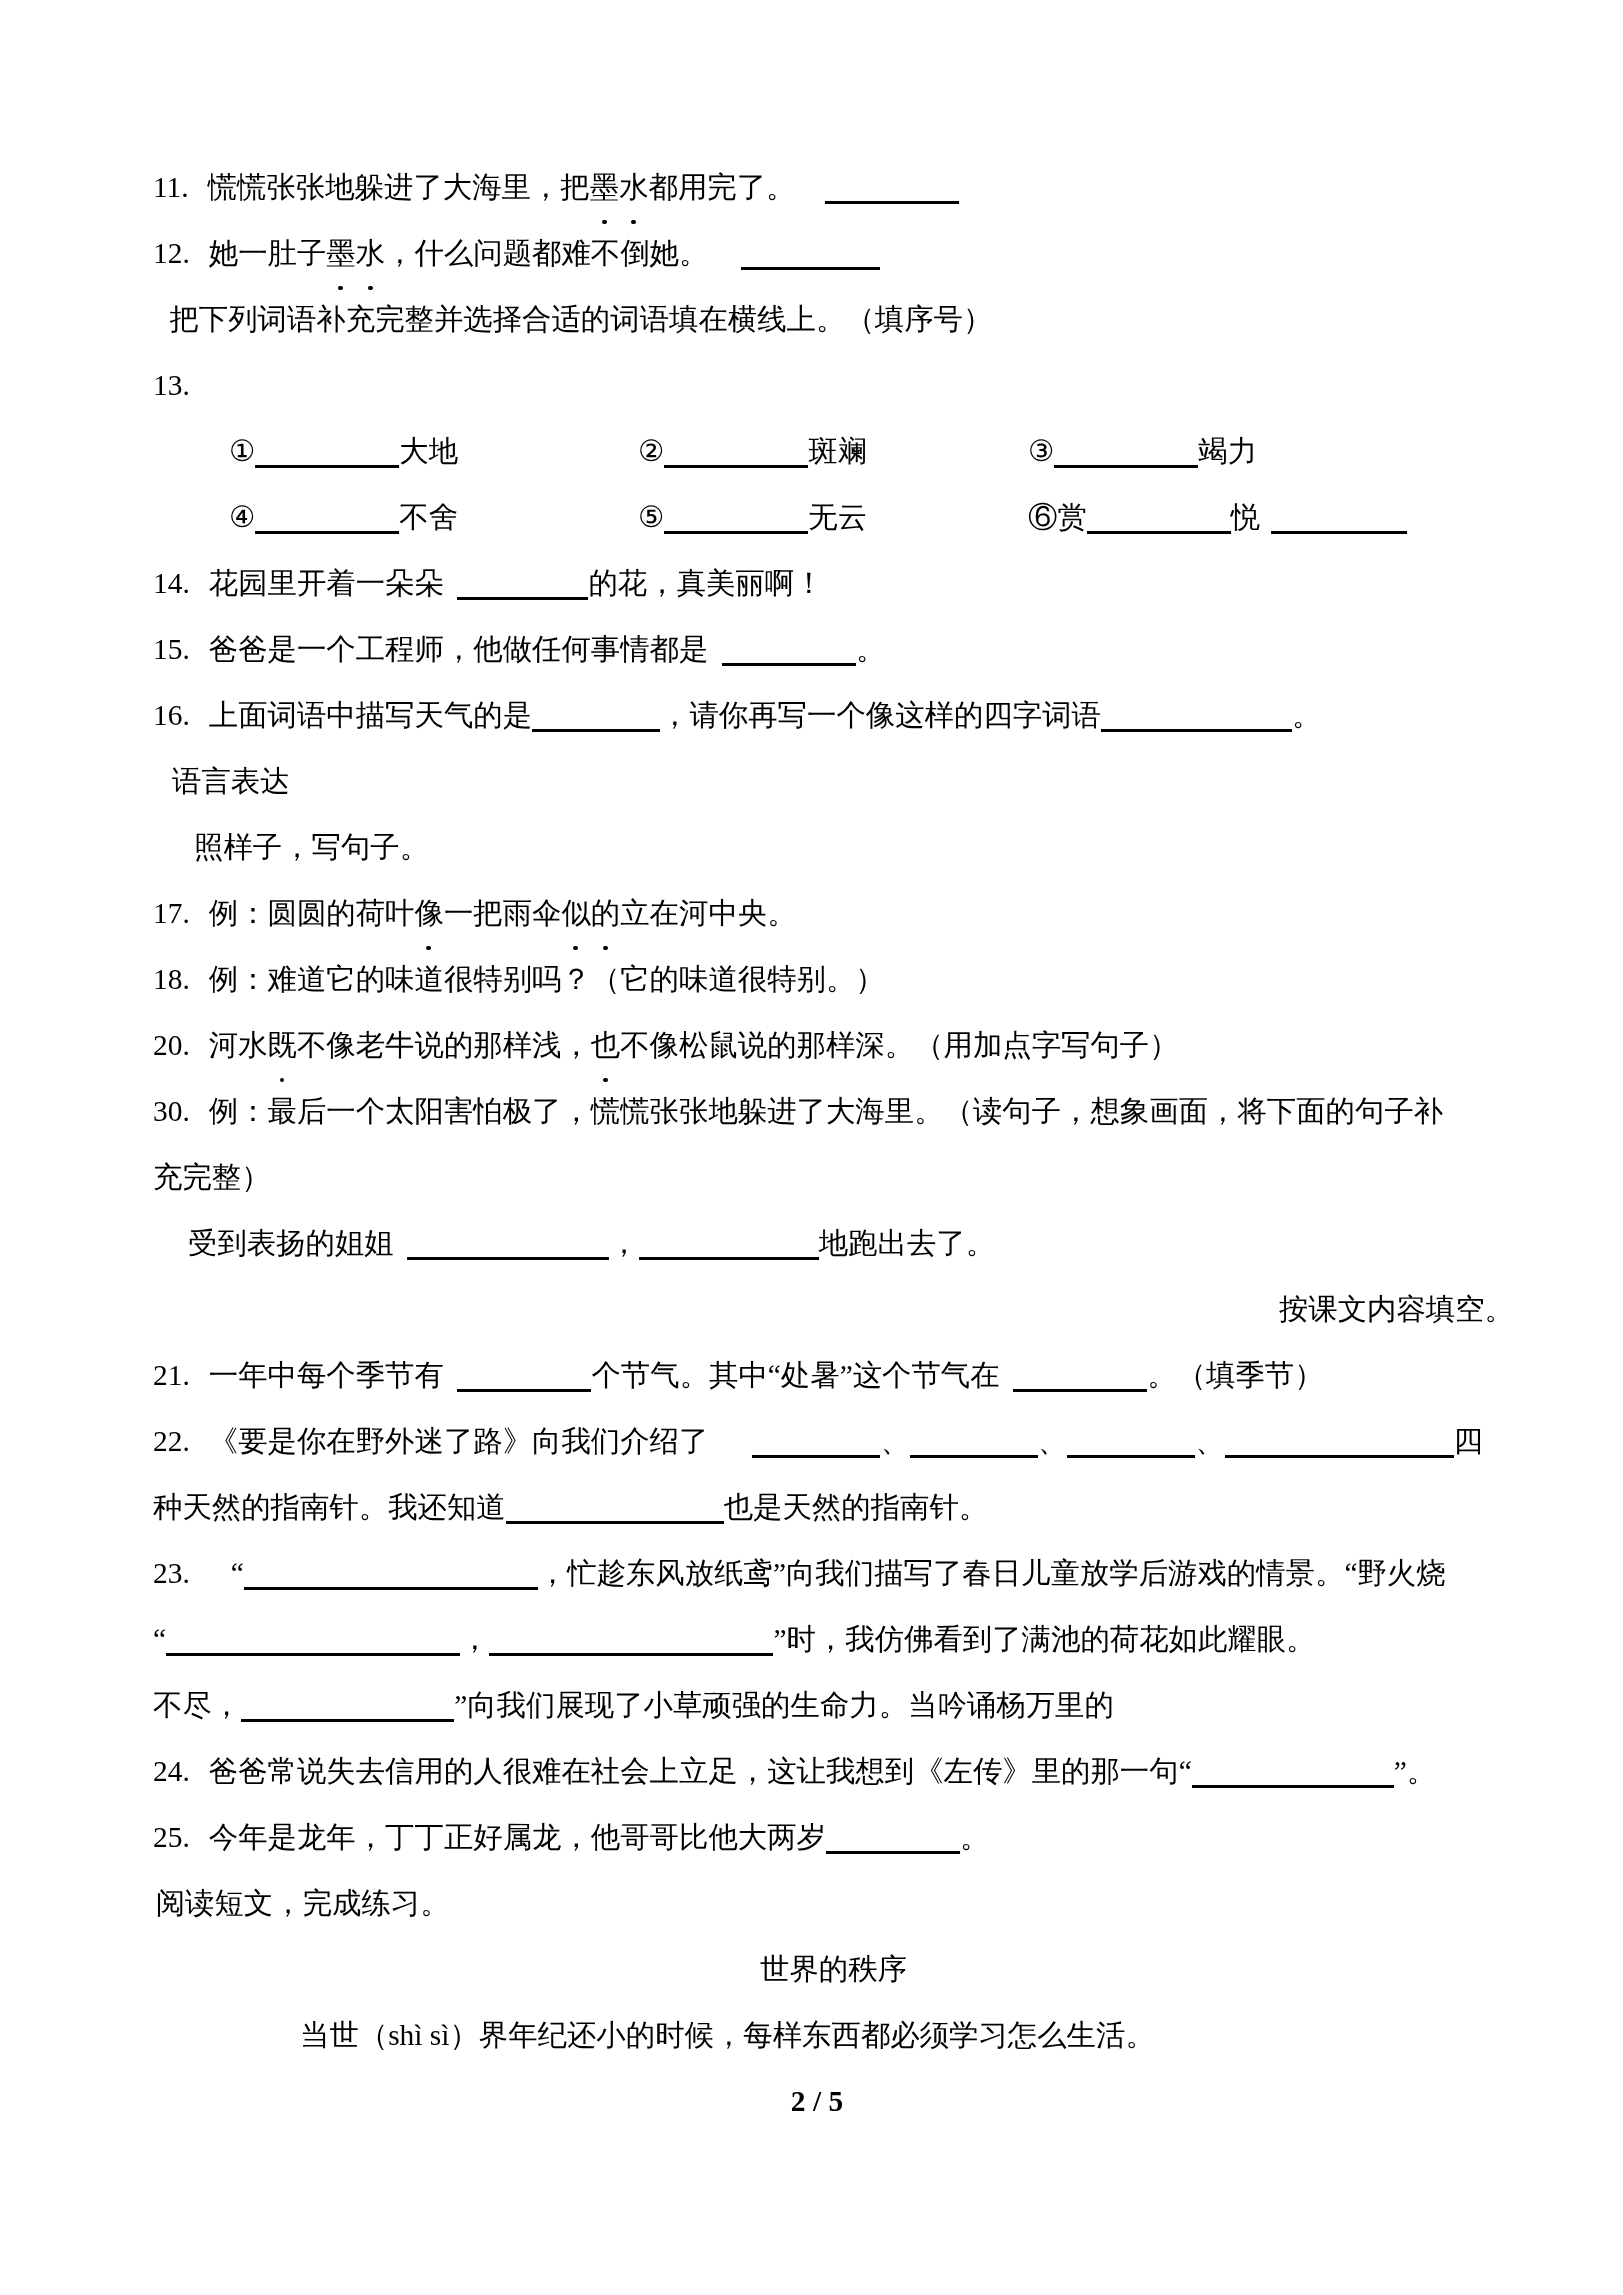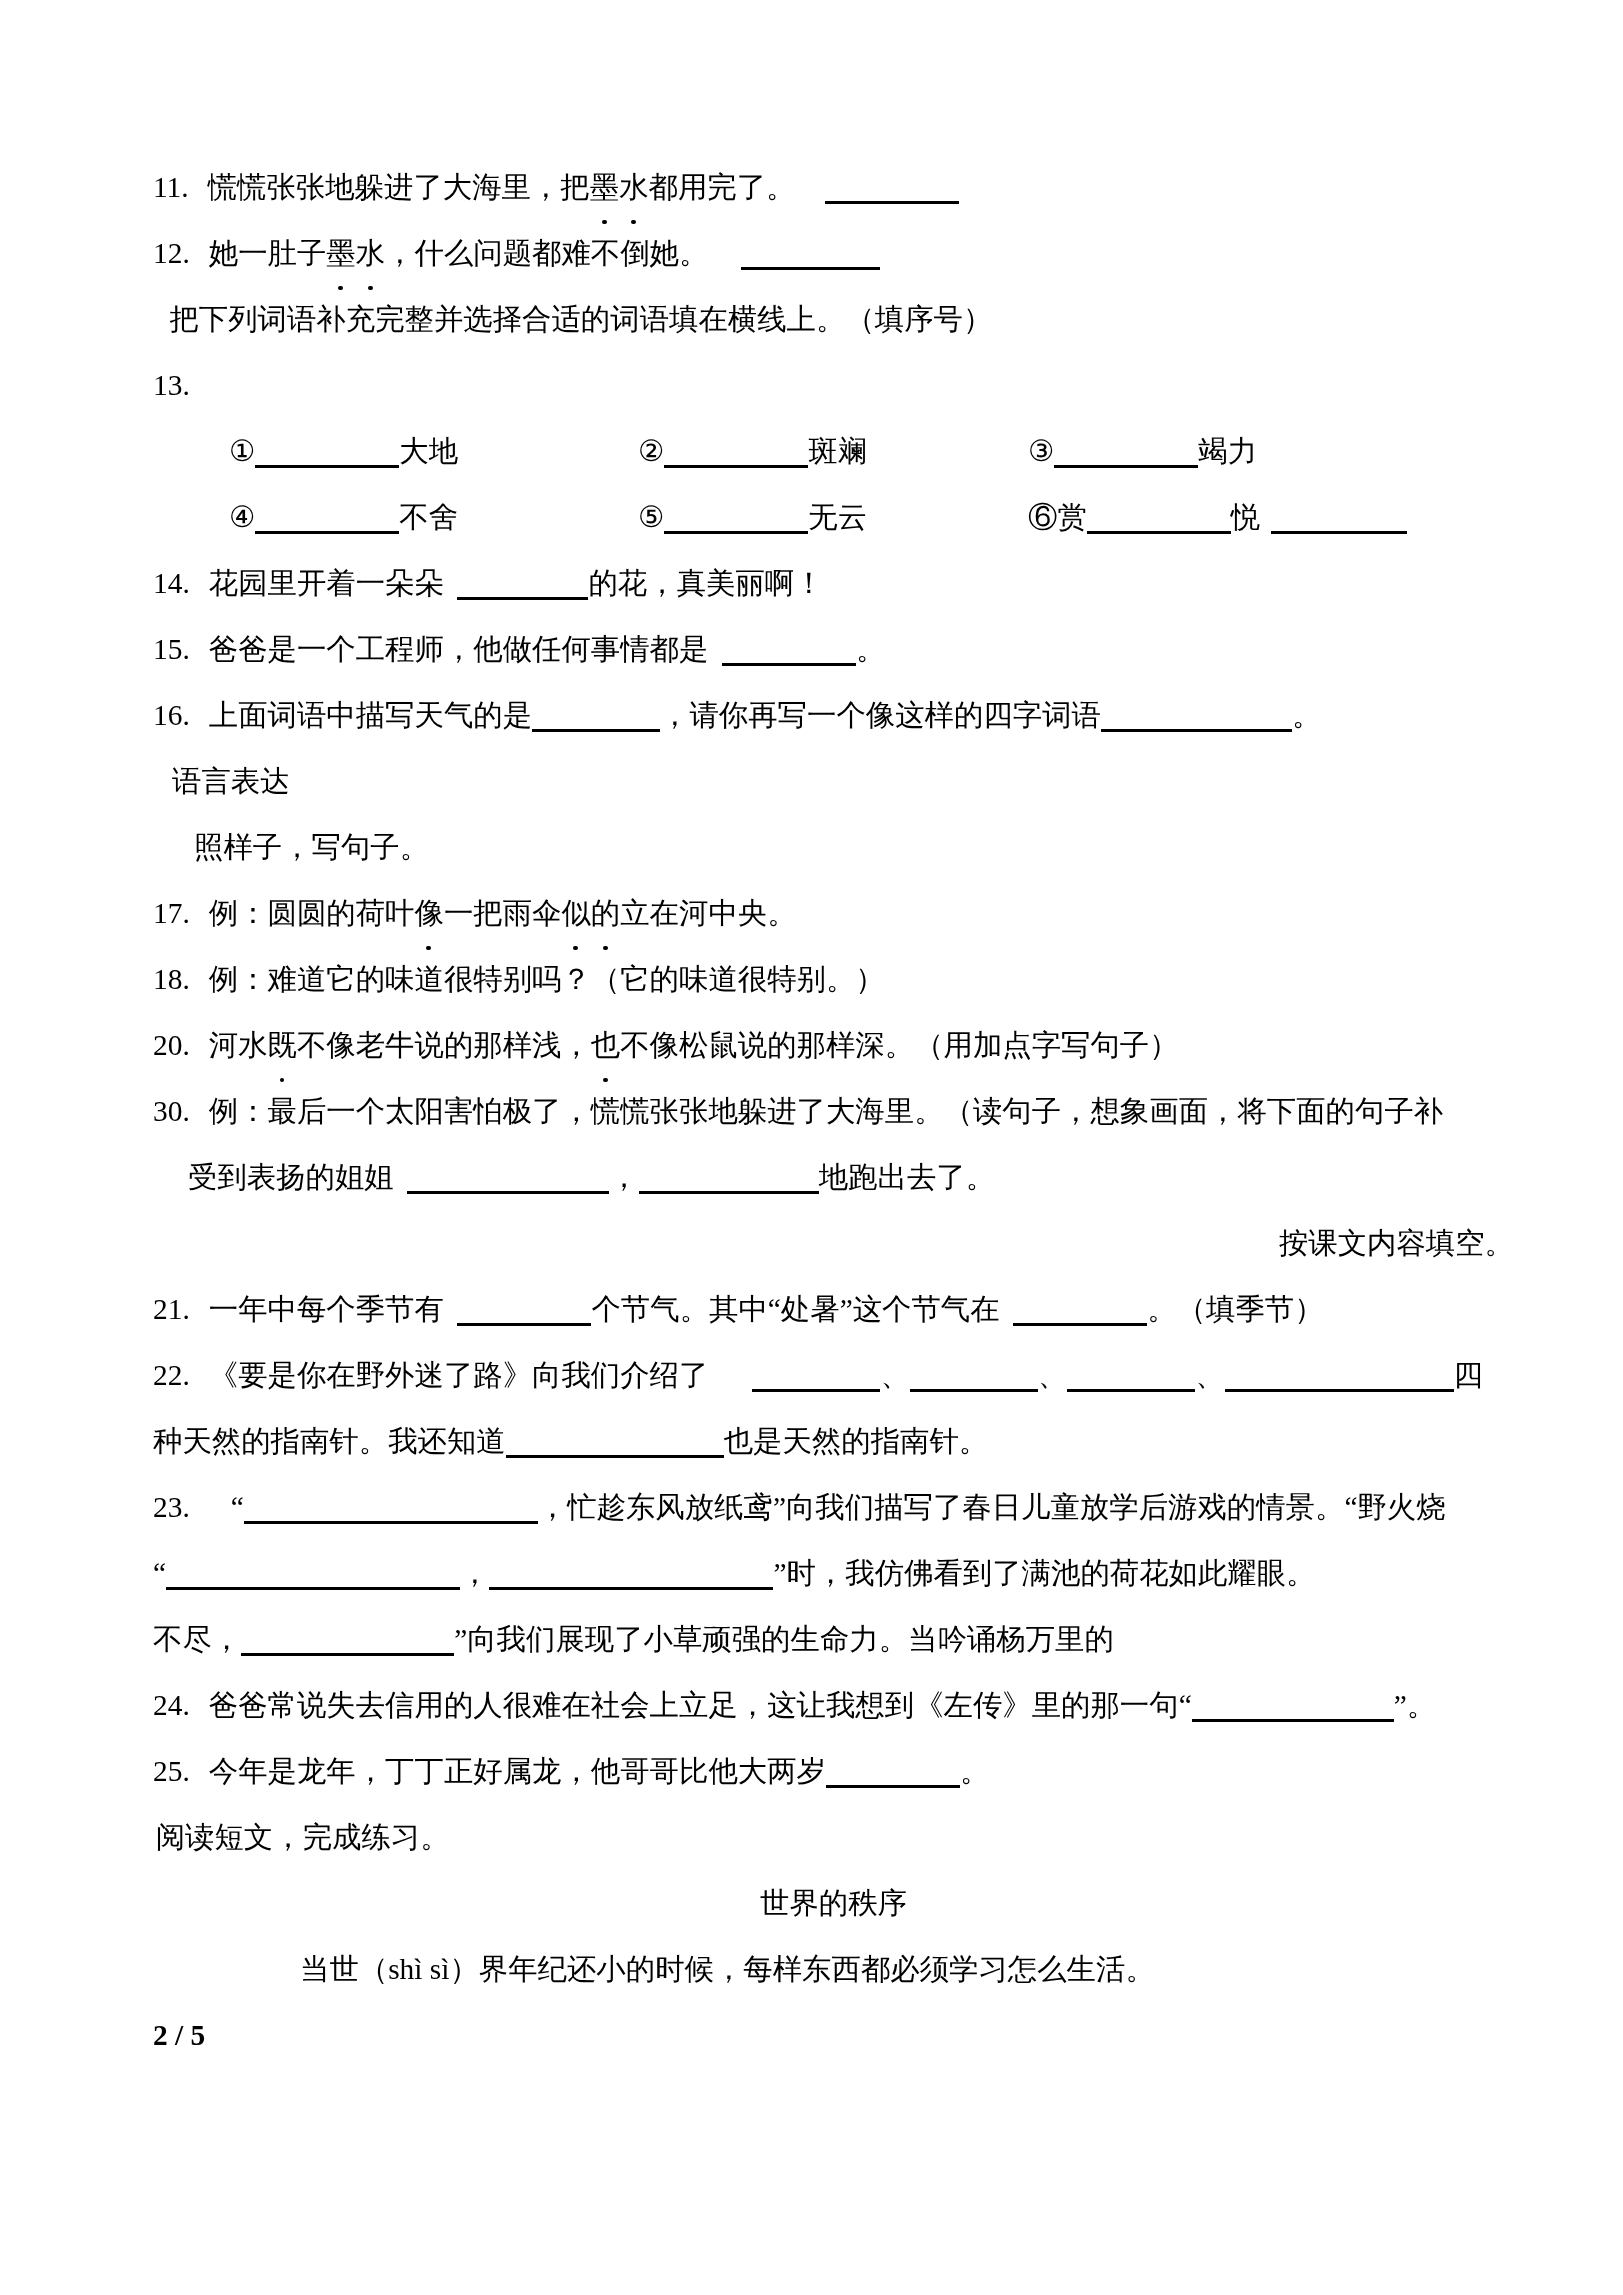--- a/index.html
+++ b/index.html
@@ -37,28 +37,29 @@
     <div class="line" style="padding-left: 76px;"><span class="col" style="width: 409px;"><span class="t">④</span><span class="blank" style="width: 144px;"></span><span class="t">不舍</span></span><span class="col" style="width: 390px;"><span class="t">⑤</span><span class="blank" style="width: 144px;"></span><span class="t">无云</span></span><span class="col"><span class="t">⑥赏</span><span class="blank" style="width: 144px;"></span><span class="t">悦</span><span class="hspace" style="width: 11px;"></span><span class="blank" style="width: 136px;"></span></span></div>
     <div class="line"><span class="t">14.</span><span class="hspace" style="width: 19px;"></span><span class="t">花园里开着一朵朵</span><span class="hspace" style="width: 13.6px;"></span><span class="blank" style="width: 131px;"></span><span class="t">的花，真美丽啊！</span></div>
     <div class="line"><span class="t">15.</span><span class="hspace" style="width: 19px;"></span><span class="t">爸爸是一个工程师，他做任何事情都是</span><span class="hspace" style="width: 13.6px;"></span><span class="blank" style="width: 134px;"></span><span class="t">。</span></div>
     <div class="line"><span class="t">16.</span><span class="hspace" style="width: 19px;"></span><span class="t">上面词语中描写天气的是</span><span class="blank" style="width: 128px;"></span><span class="t">，请你再写一个像这样的四字词语</span><span class="blank" style="width: 191px;"></span><span class="t">。</span></div>
     <div class="line" style="padding-left: 19px;"><span class="t">语言表达</span></div>
     <div class="line" style="padding-left: 41px;"><span class="t">照样子，写句子。</span></div>
     <div class="line"><span class="t">17.</span><span class="hspace" style="width: 19px;"></span><span class="t">例：圆圆的荷叶</span><span class="dotchar">像</span><span class="t">一把雨伞</span><span class="dotchar">似</span><span class="dotchar">的</span><span class="t">立在河中央。</span></div>
     <div class="line"><span class="t">18.</span><span class="hspace" style="width: 19px;"></span><span class="t">例：难道它的味道很特别吗？（它的味道很特别。）</span></div>
     <div class="line"><span class="t">20.</span><span class="hspace" style="width: 19px;"></span><span class="t">河水</span><span class="dotchar">既</span><span class="t">不像老牛说的那样浅，</span><span class="dotchar">也</span><span class="t">不像松鼠说的那样深。（用加点字写句子）</span></div>
     <div class="line"><span class="t">30.</span><span class="hspace" style="width: 19px;"></span><span class="t">例：最后一个太阳害怕极了，慌慌张张地躲进了大海里。（读句子，想象画面，将下面的句子补</span></div>
+    <div class="line"><span class="t">充完整）</span></div>
     <div class="line" style="padding-left: 35px;"><span class="t">受到表扬的姐姐</span><span class="hspace" style="width: 13.6px;"></span><span class="blank" style="width: 202px;"></span><span class="t">，</span><span class="blank" style="width: 180px;"></span><span class="t">地跑出去了。</span></div>
     <div class="line" style="padding-left: 24.5px; text-align: right;"><span class="t">按课文内容填空。</span></div>
     <div class="line"><span class="t">21.</span><span class="hspace" style="width: 19px;"></span><span class="t">一年中每个季节有</span><span class="hspace" style="width: 13.6px;"></span><span class="blank" style="width: 134px;"></span><span class="t">个节气。其中“处暑”这个节气在</span><span class="hspace" style="width: 13.6px;"></span><span class="blank" style="width: 134px;"></span><span class="t">。（填季节）</span></div>
     <div class="line"><span class="t">22.</span><span class="hspace" style="width: 19px;"></span><span class="t">《要是你在野外迷了路》向我们介绍了</span><span class="hspace" style="width: 44px;"></span><span class="blank" style="width: 128px;"></span><span class="t">、</span><span class="blank" style="width: 128px;"></span><span class="t">、</span><span class="blank" style="width: 128px;"></span><span class="t">、</span><span class="blank" style="width: 229px;"></span><span class="t">四</span></div>
     <div class="line"><span class="t">种天然的指南针。我还知道</span><span class="blank" style="width: 218px;"></span><span class="t">也是天然的指南针。</span></div>
     <div class="line"><span class="t">23.</span><span class="hspace" style="width: 41px;"></span><span class="t">“</span><span class="blank" style="width: 294px;"></span><span class="t">，忙趁东风放纸鸢”向我们描写了春日儿童放学后游戏的情景。“野火烧</span></div>
     <div class="line"><span class="t">“</span><span class="blank" style="width: 294px;"></span><span class="t">，</span><span class="blank" style="width: 284px;"></span><span class="t">”时，我仿佛看到了满池的荷花如此耀眼。</span></div>
     <div class="line"><span class="t">不尽，</span><span class="blank" style="width: 213px;"></span><span class="t">”向我们展现了小草顽强的生命力。当吟诵杨万里的</span></div>
     <div class="line"><span class="t">24.</span><span class="hspace" style="width: 19px;"></span><span class="t">爸爸常说失去信用的人很难在社会上立足，这让我想到《左传》里的那一句“</span><span class="blank" style="width: 202px;"></span><span class="t">”。</span></div>
     <div class="line"><span class="t">25.</span><span class="hspace" style="width: 19px;"></span><span class="t">今年是龙年，丁丁正好属龙，他哥哥比他大两岁</span><span class="blank" style="width: 134px;"></span><span class="t">。</span></div>
     <div class="line" style="padding-left: 2.7px;"><span class="t">阅读短文，完成练习。</span></div>
     <div class="line" style="text-align: center;"><span class="t">世界的秩序</span></div>
     <div class="line" style="padding-left: 147px;"><span class="t">当世（shì sì）界年纪还小的时候，每样东西都必须学习怎么生活。</span></div>
-    <div class="line bold" style="text-align: left; padding-right: 33px;"><span class="t">2 / 5</span></div>
+    <div class="line bold" style="text-align: center; padding-right: 33px;"><span class="t">2 / 5</span></div>
   </div>
 
 
 </body></html>

